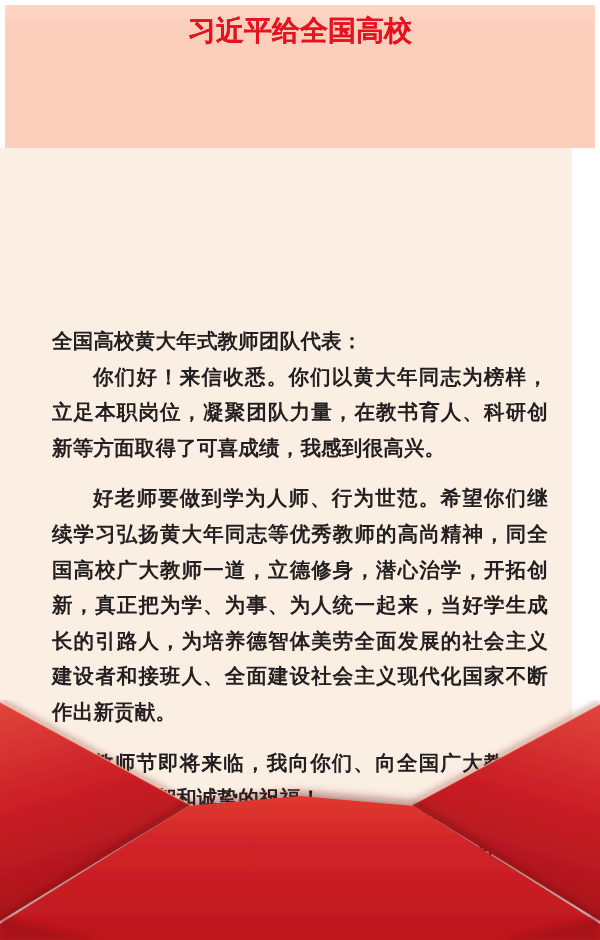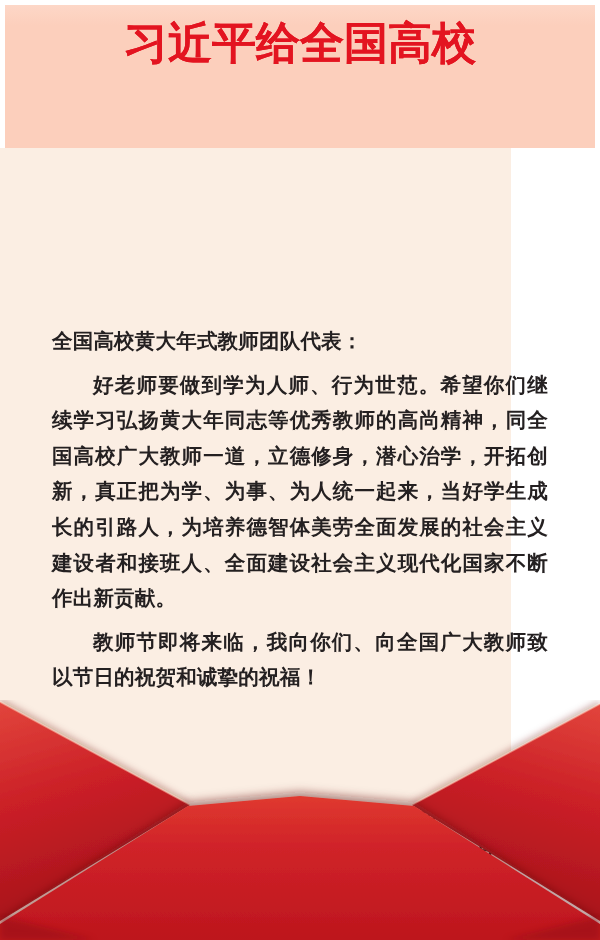--- a/index.html
+++ b/index.html
@@ -15,49 +15,49 @@
     background: #ffffff;
   }
   
   .header {
     position: absolute;
     top: 5px; left: 5px; right: 5px;
     height: 143px;
     background: linear-gradient(180deg, #fdd7c7 0%, #fccfbc 14%, #fccfbc 100%);
   }
   .title {
-    padding-top: 17px;
+    padding-top: 4px;
     text-align: center;
-    font-size: 44px;
+    font-size: 28px;
     line-height: 44px;
     font-weight: 900;
     color: #e31420;
     letter-spacing: 0px;
     text-shadow: 0 0 0.4px #e31420;
   }
   
   .paper {
     position: absolute;
     top: 148px; left: 0;
-    width: 511px; height: 792px;
+    width: 572px; height: 792px;
     background: #fbeee3;
   }
   .letter-body {
     position: absolute;
     top: 176px; left: 52px;
     width: 496px;
     font-size: 20.5px;
     line-height: 35.6px;
     letter-spacing: 0.2px;
     color: #242021;
     font-weight: 600;
     text-align: justify;
   }
   .letter-body p { margin: 0; }
-  .letter-body p.para { text-indent: 2em; margin-top: 8px; }
+  .letter-body p.para { text-indent: 2em; margin-top: 15px; }
   .letter-body p.para.first { margin-top: 0; }
   .signature {
     position: absolute;
     top: 652px; left: 398px;
     font-size: 21px;
     line-height: 33px;
     color: #242021;
     font-weight: 600;
     letter-spacing: 0.5px;
   }
@@ -93,20 +93,21 @@
 
   <div class="header">
     <div class="title">
       <div>习近平给全国高校</div>
     </div>
   </div>
 
   <div class="paper">
     <div class="letter-body">
       <p class="salutation">全国高校黄大年式教师团队代表：</p>
+      <p class="para first">你们好！来信收悉。你们以黄大年同志为榜样，立足本职岗位，凝聚团队力量，在教书育人、科研创新等方面取得了可喜成绩，我感到很高兴。</p>
       <p class="para">好老师要做到学为人师、行为世范。希望你们继续学习弘扬黄大年同志等优秀教师的高尚精神，同全国高校广大教师一道，立德修身，潜心治学，开拓创新，真正把为学、为事、为人统一起来，当好学生成长的引路人，为培养德智体美劳全面发展的社会主义建设者和接班人、全面建设社会主义现代化国家不断作出新贡献。</p>
       <p class="para">教师节即将来临，我向你们、向全国广大教师致以节日的祝贺和诚挚的祝福！</p>
     </div>
     <div class="signature">
       <div>习近平</div>
       <div>2021年9月8日</div>
     </div>
   </div>
 
   <svg class="envelope" viewBox="0 0 600 240" preserveAspectRatio="none" aria-hidden="true">

